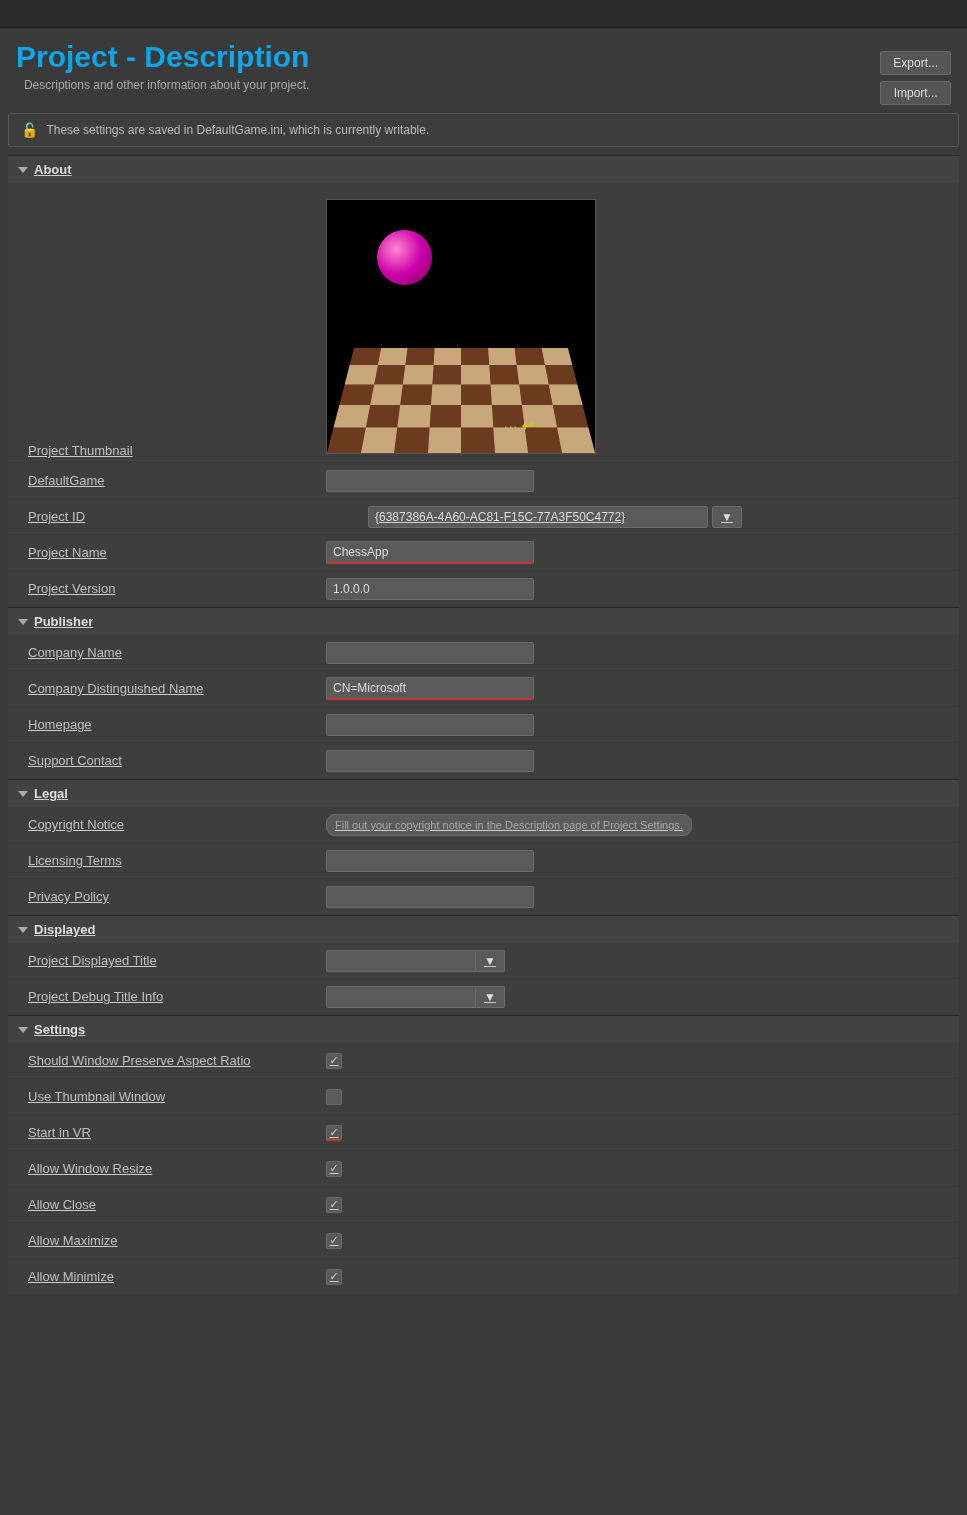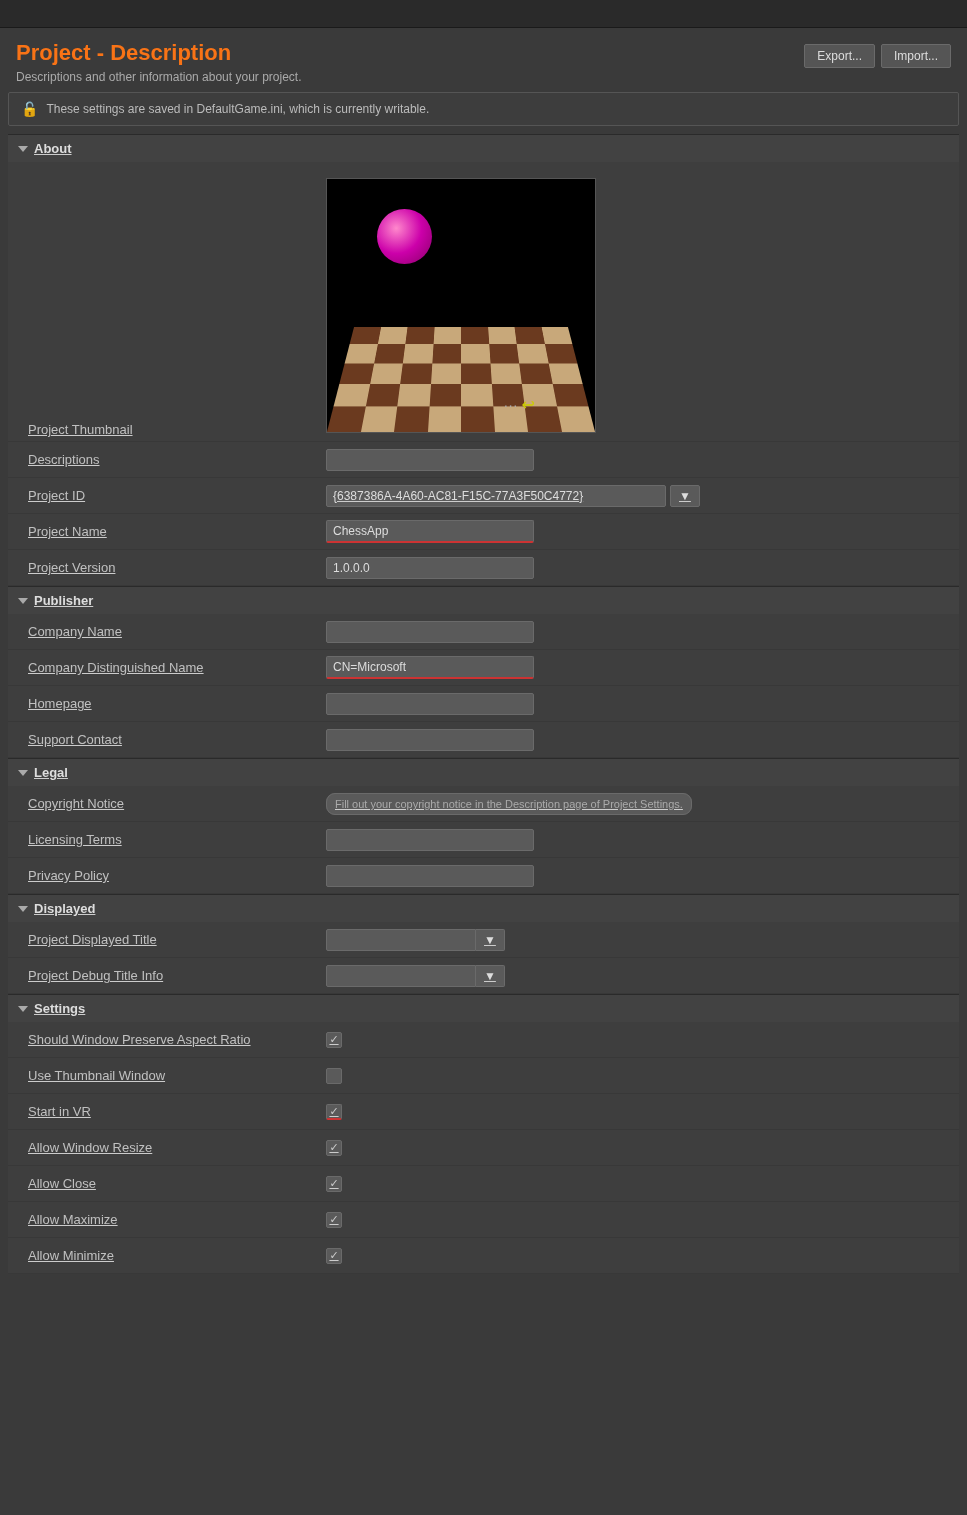--- a/index.html
+++ b/index.html
@@ -23,35 +23,37 @@
 
     .page-header {
       background: #3a3a3a;
       padding: 12px 16px 8px 16px;
       display: flex;
       justify-content: space-between;
       align-items: flex-start;
     }
 
     .page-title-section h1 {
-      font-size: 22px;
+      font-size: 30px;
       font-weight: 600;
-      color: #f97316;
+      color: #0ea5e9;
       margin-bottom: 4px;
     }
 
     .page-subtitle {
       color: #aaaaaa;
       font-size: 12px;
+      text-align: right;
     }
 
     .header-buttons {
       display: flex;
       gap: 6px;
-      margin-top: 4px;
+      margin-top: 11px;
+      flex-direction: column;
     }
 
     .btn {
       background: #555555;
       border: 1px solid #6a6a6a;
       color: #dddddd;
       padding: 4px 12px;
       cursor: pointer;
       font-size: 12px;
       border-radius: 2px;
@@ -139,20 +141,21 @@
     }
 
     .input-underline-red {
       border-bottom: 2px solid #cc3333;
     }
 
     .project-id-wrap {
       display: flex;
       align-items: center;
       gap: 4px;
+      margin-left: 42px;
     }
 
     .project-id-input {
       background: #5a5a5a;
       border: 1px solid #6a6a6a;
       color: #dddddd;
       padding: 3px 6px;
       font-size: 12px;
       width: 340px;
       border-radius: 2px;
@@ -427,21 +430,21 @@
 
             <div class="thumbnail-controls">
               <span class="dots-btn">···</span>
               <span class="refresh-icon">↩</span>
             </div>
           </div>
         </div>
       </div>
 
       <div class="field-row">
-        <div class="field-label">Descriptions</div>
+        <div class="field-label">DefaultGame</div>
         <div class="field-value">
           <input type="text" class="text-input medium" value="" style="">
         </div>
       </div>
 
       <div class="field-row">
         <div class="field-label">Project ID</div>
         <div class="field-value">
           <div class="project-id-wrap">
             <input type="text" class="project-id-input" value="{6387386A-4A60-AC81-F15C-77A3F50C4772}" style="">

